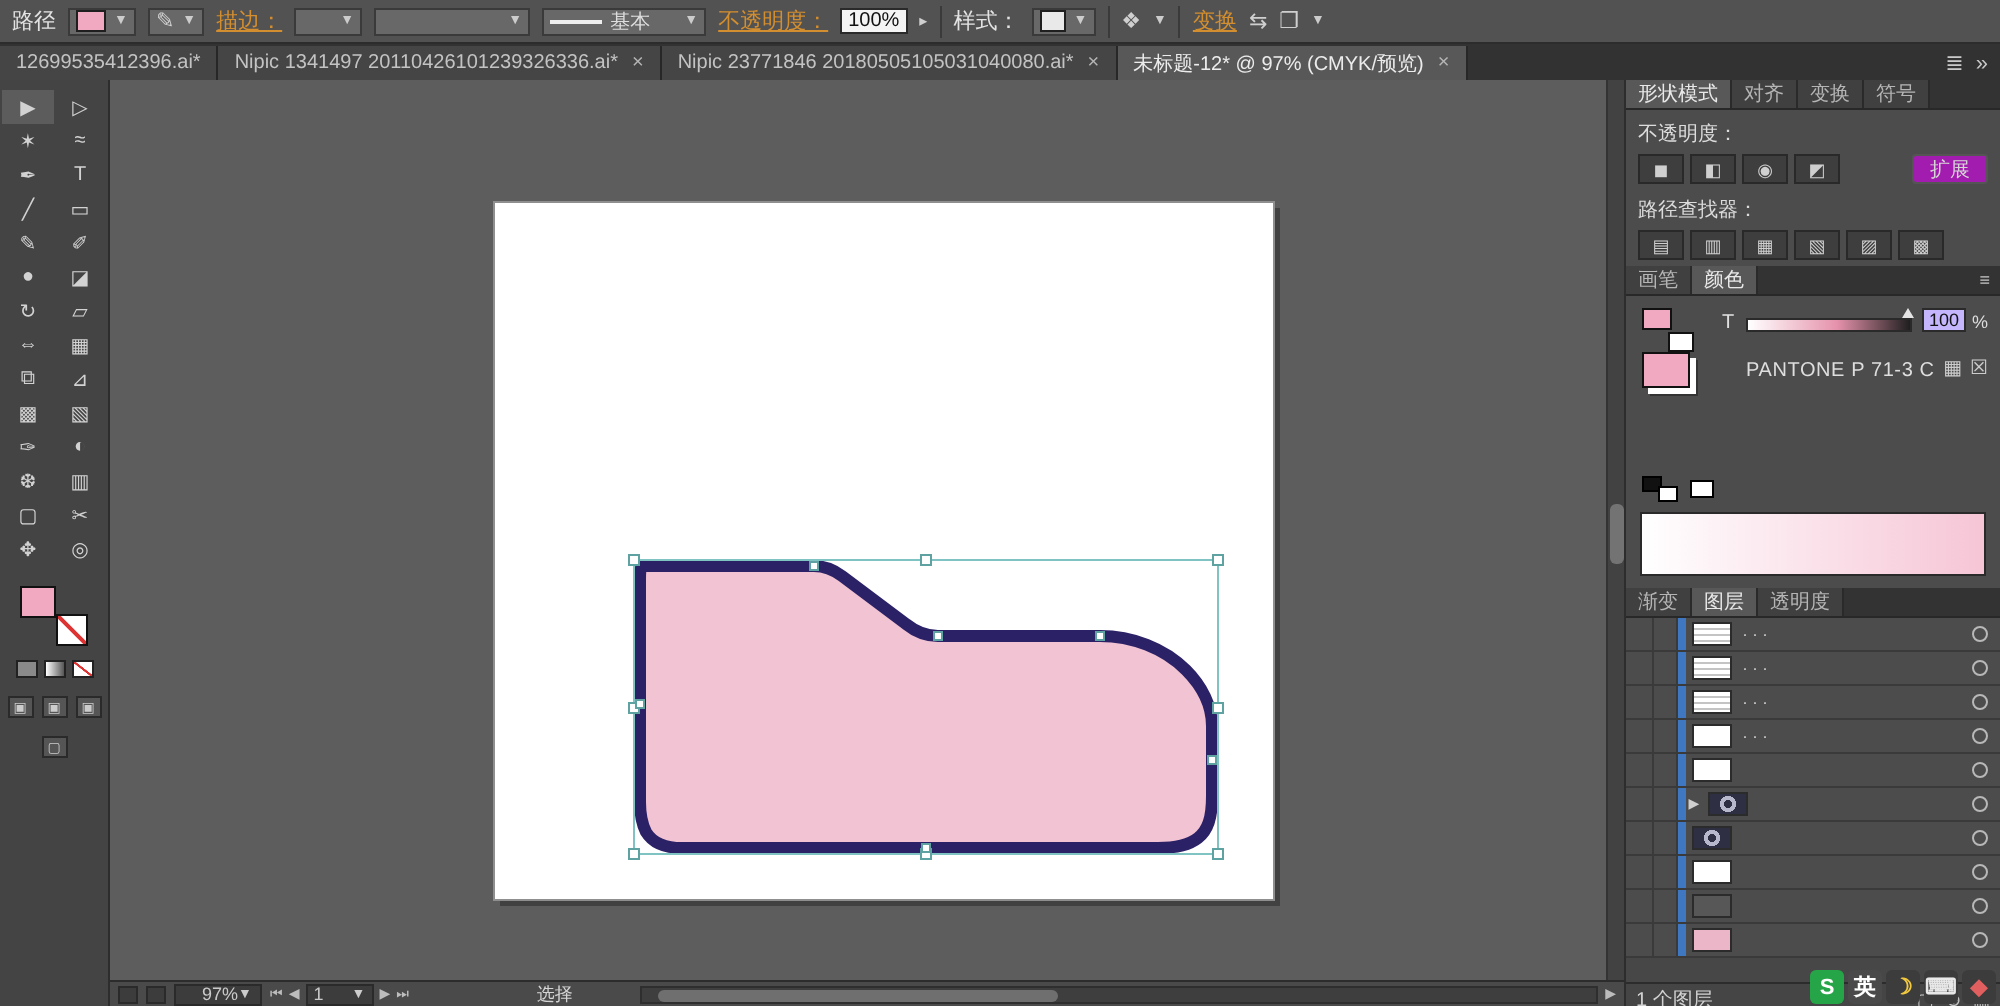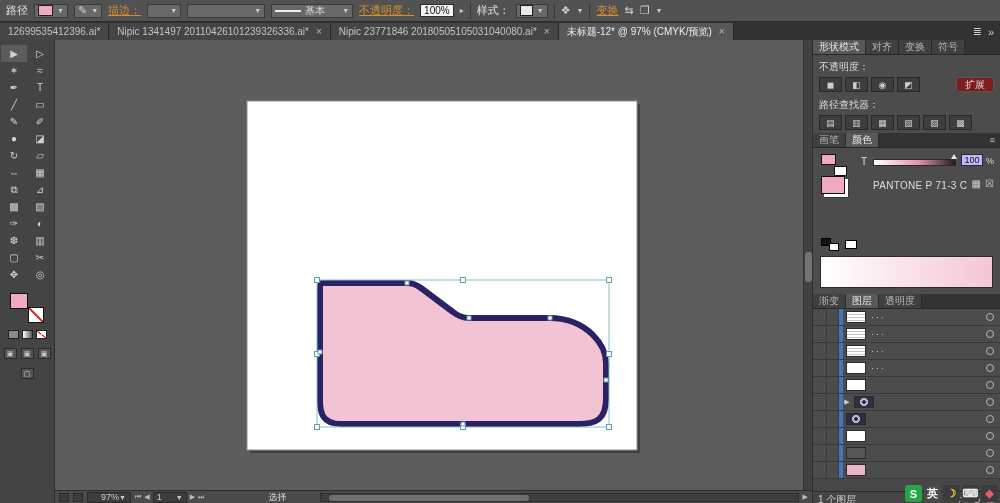--- a/index.html
+++ b/index.html
@@ -57,21 +57,21 @@
   .ptabs{display:flex;align-items:stretch;background:#333;border-bottom:1px solid #282828;flex:0 0 15px}
   .ptab{padding:0 6px;display:flex;align-items:center;color:#b5b5b5;font-size:10px;background:#404040;border-right:1px solid #2a2a2a}
   .ptab.active{background:#585858;color:#e8e8e8}
   .ptab-menu{margin-left:auto;color:#c5c5c5;font-size:9px;padding:0 5px;display:flex;align-items:center}
 
   .pf-body{flex:0 0 73px;padding:3px 6px;background:#4c4c4c}
   .pf-h{color:#dcdcdc;font-size:10px;margin:2px 0 3px}
   .btn-row{display:flex;gap:3px;align-items:center}
   .pbtn{width:23px;height:15px;background:#3e3e3e;border:1px solid #292929;color:#cfcfcf;font-size:9px;
       display:flex;align-items:center;justify-content:center}
-  .expand-btn{margin-left:auto;height:15px;padding:0 8px;background:#7f1d1d;border:1px solid #555;border-radius:2px;color:#d5d5d5;font-size:10px;display:flex;align-items:center}
+  .expand-btn{margin-left:auto;height:15px;padding:0 8px;background:#a21caf;border:1px solid #555;border-radius:2px;color:#d5d5d5;font-size:10px;display:flex;align-items:center}
 
   .color-body{flex:0 0 146px;position:relative;background:#4c4c4c}
   .cb-fs{position:absolute;left:8px;top:6px;width:26px;height:22px}
   .cb-fs .f{position:absolute;left:0;top:0;width:15px;height:11px;background:#f0a9c1;border:1px solid #111}
   .cb-fs .s{position:absolute;right:0;bottom:0;width:13px;height:10px;background:#fff;border:1px solid #111}
   .t-label{position:absolute;left:48px;top:8px;color:#e0e0e0;font-size:10px}
   .t-slider{position:absolute;left:60px;top:11px;width:83px;height:7px;border:1px solid #2a2a2a;
       background:linear-gradient(90deg,#ffffff,#e592ab 55%,#1f1f1f)}
   .t-pointer{position:absolute;left:138px;top:6px;width:0;height:0;border-left:3px solid transparent;border-right:3px solid transparent;border-bottom:5px solid #e5e5e5}
   .t-value{position:absolute;left:148px;top:6px;width:22px;height:12px;background:#c4b5fd;color:#111;font-size:9px;display:flex;align-items:center;justify-content:center;border:1px solid #2a2a2a}

